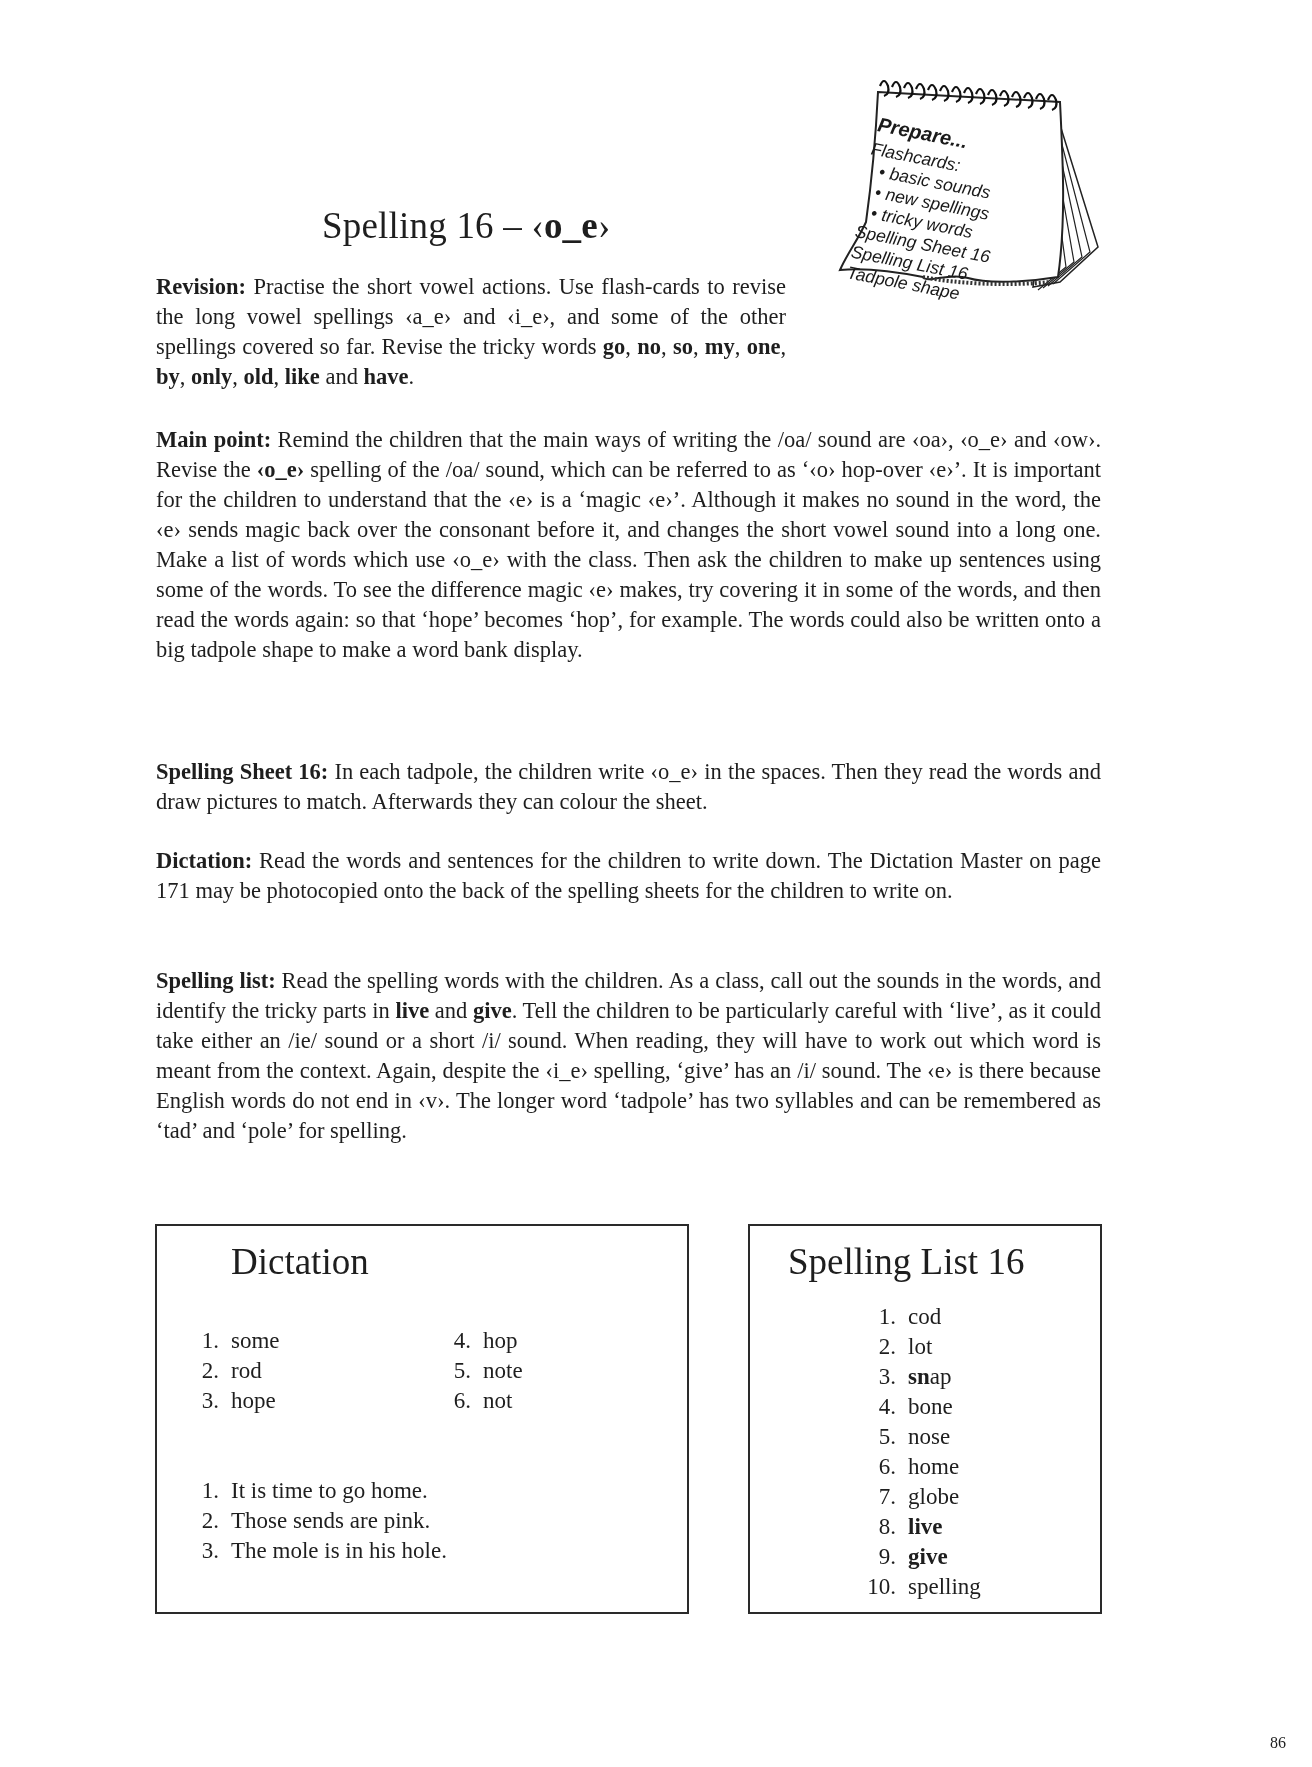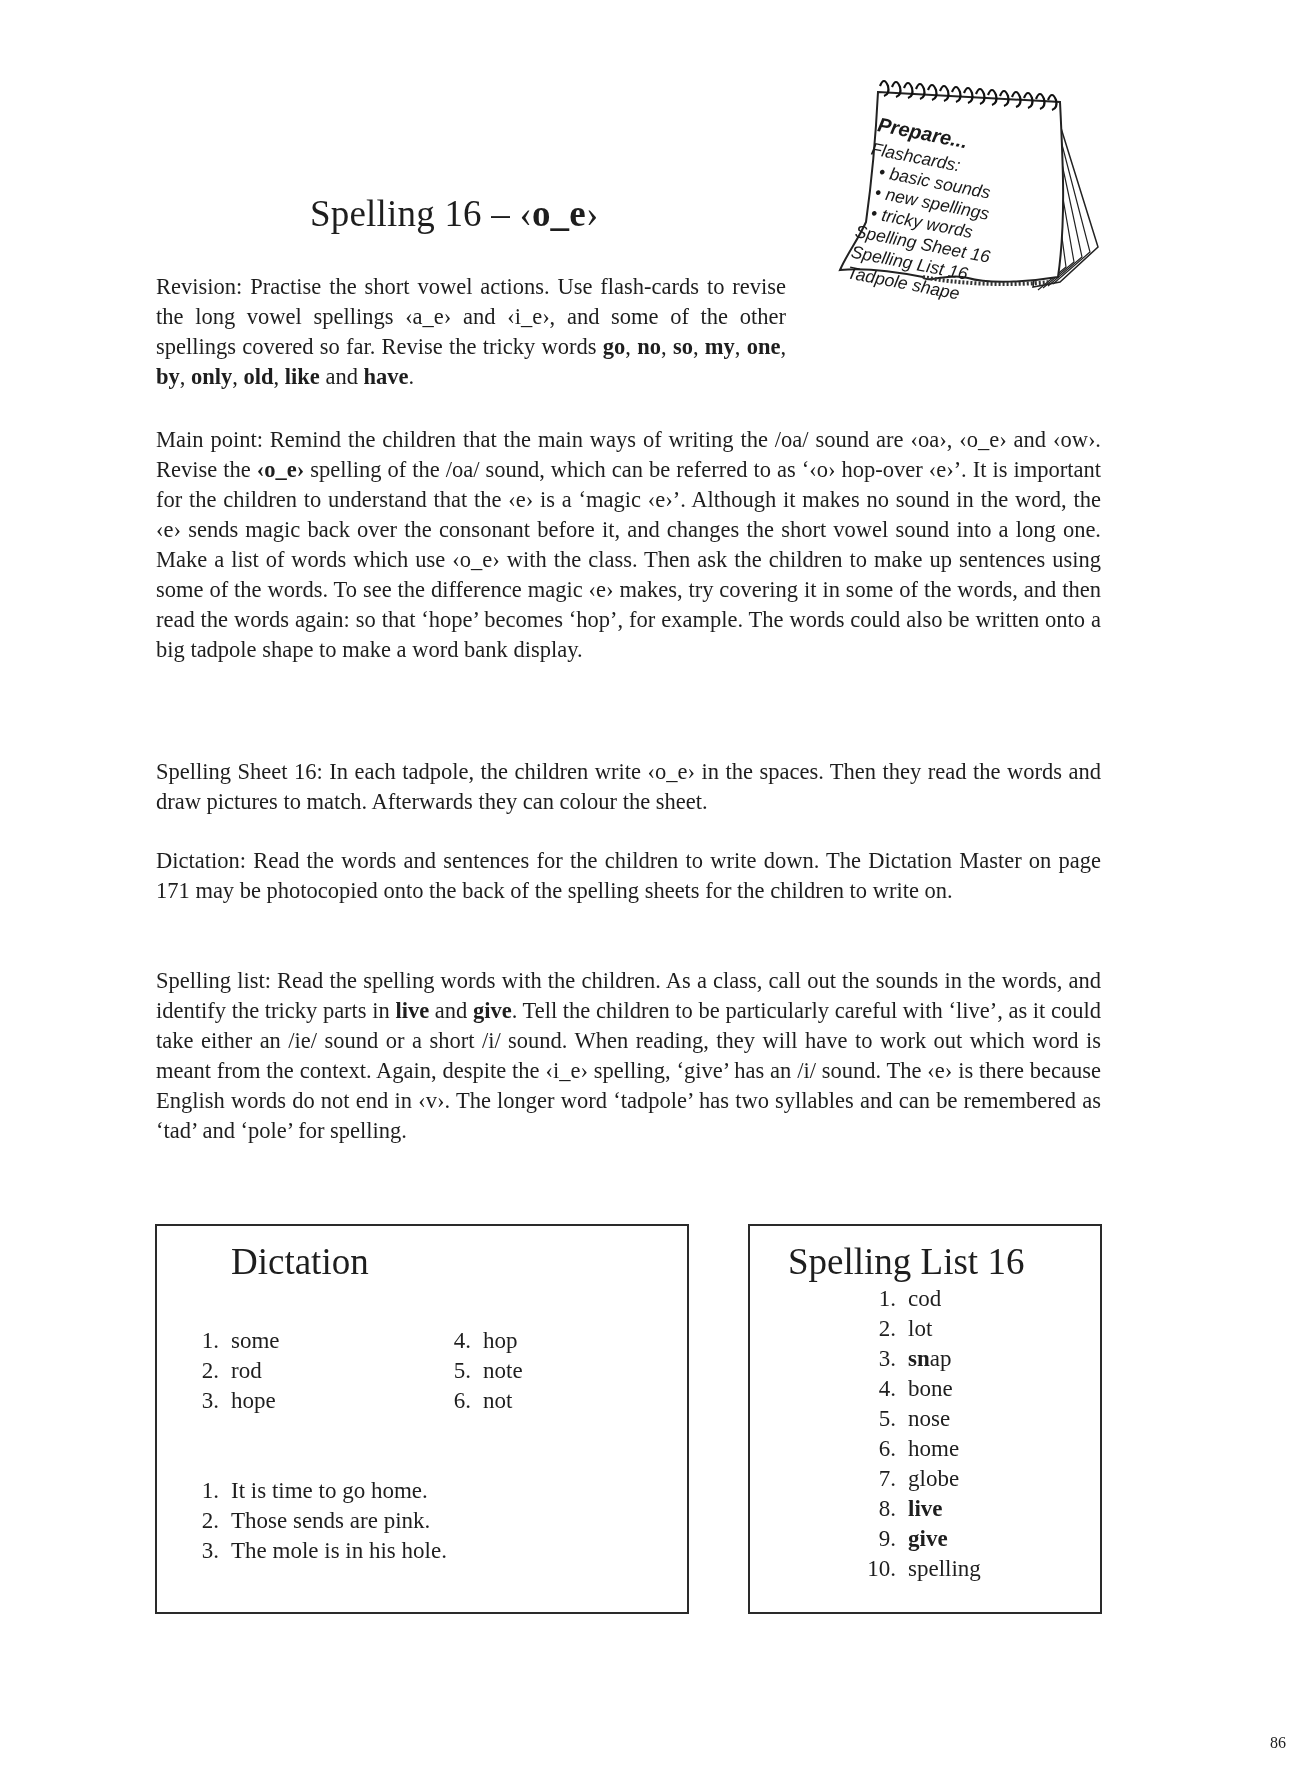--- a/index.html
+++ b/index.html
@@ -2,28 +2,28 @@
 <html><head>
   <meta charset="utf-8">
   <style>
     html, body { margin: 0; padding: 0; background: #ffffff; }
     body {
       width: 1312px; height: 1767px; position: relative; overflow: hidden;
       font-family: "Liberation Serif", "DejaVu Serif", serif; color: #1e1e1e;
     }
     .title {
       position: absolute; left: 310px; top: 192px; font-size: 37px; font-weight: normal;
-      letter-spacing: 0.2px; white-space: nowrap; margin: 0;
+      letter-spacing: 0.2px; white-space: nowrap; margin: 12px;
     }
     .title b { font-weight: bold; }
     .para {
       position: absolute; font-size: 22.5px; line-height: 30px; text-align: justify;
       margin: 0;
     }
-    .para .lead { font-weight: normal; }
+    .para .lead { font-weight: bold; }
     .para b { font-weight: bold; }
     #revision { left: 156px; top: 272px; width: 630px; }
     #main-point { left: 156px; top: 425px; width: 945px; }
     #spelling-sheet { left: 156px; top: 757px; width: 945px; }
     #dictation-para { left: 156px; top: 846px; width: 945px; }
     #spelling-list-para { left: 156px; top: 966px; width: 945px; }
 
     
     .notepad { position: absolute; left: 828px; top: 72px; width: 290px; height: 290px; }
     .notepad svg { position: absolute; left: 0; top: 0; }
@@ -46,21 +46,21 @@
     .box-title { position: absolute; font-size: 37px; white-space: nowrap; margin: 0; font-weight: normal; }
     #dictation-box .box-title { left: 38px; top: 14px; margin-left: 36px; }
     #spelling-box .box-title { left: 38px; top: 14px; }
     .wl { position: absolute; font-size: 23px; line-height: 30px; margin: 0; padding: 0; list-style: none; }
     .wl li { white-space: nowrap; }
     .wl .num { display: inline-block; text-align: right; }
     #dict-words-a { left: 38px; top: 100px; }
     #dict-words-b { left: 290px; top: 100px; }
     #dict-sentences { left: 38px; top: 250px; }
     #dictation-box .num { width: 24px; margin-right: 12px; }
-    #spell-words { left: 110px; top: 58px; }
+    #spell-words { left: 110px; top: 76px; }
     #spell-words .num { width: 36px; margin-right: 12px; }
     .bold { font-weight: bold; }
 
     .page-number {
       position: absolute; left: 1270px; top: 1734px; font-size: 16px;
     }
   </style>
 </head>
 <body>
 

